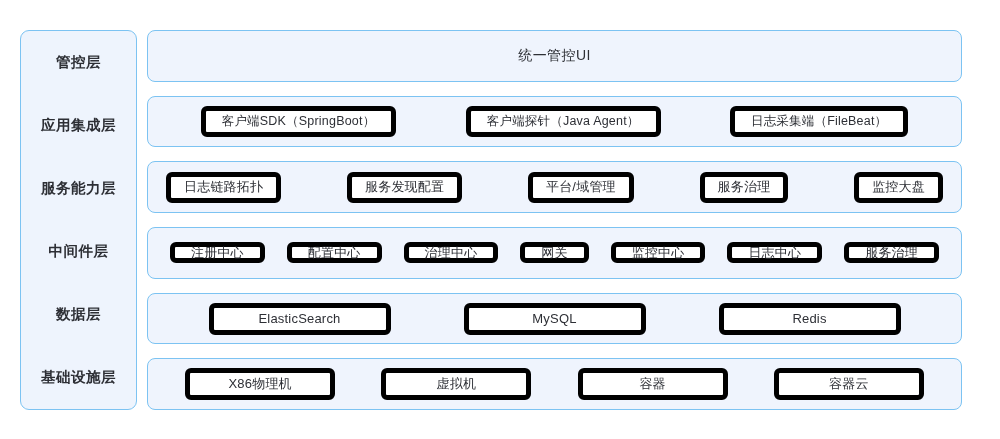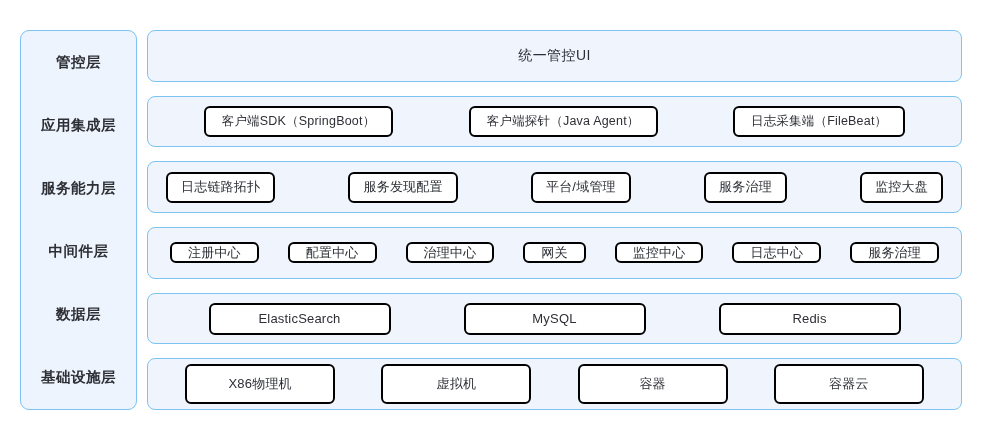--- a/index.html
+++ b/index.html
@@ -80,21 +80,21 @@
   .banner-text {
     font-size: 14px;
     color: #2d2f35;
     letter-spacing: 0.4px;
     white-space: nowrap;
   }
 
   
   .pill {
     background: #ffffff;
-    border: 2px solid #000000;
+    border: 5px solid #000000;
     border-radius: 6px;
     box-sizing: border-box;
     display: flex;
     align-items: center;
     justify-content: center;
     font-size: 13px;
     color: #2d2f35;
     white-space: nowrap;
     height: 30px;
     letter-spacing: 0.2px;
@@ -144,21 +144,21 @@
     font-size: 13px;
   }
 
   
   .row-infra {
     justify-content: space-around;
     padding: 0 14px;
   }
   .row-infra .pill {
     width: 150px;
-    height: 40px;
+    height: 32px;
     font-size: 13px;
   }
 </style>
 </head>
 <body>
 
 <div id="diagram">
 
   <div class="layer-label-column">
     <div class="layer-label">

